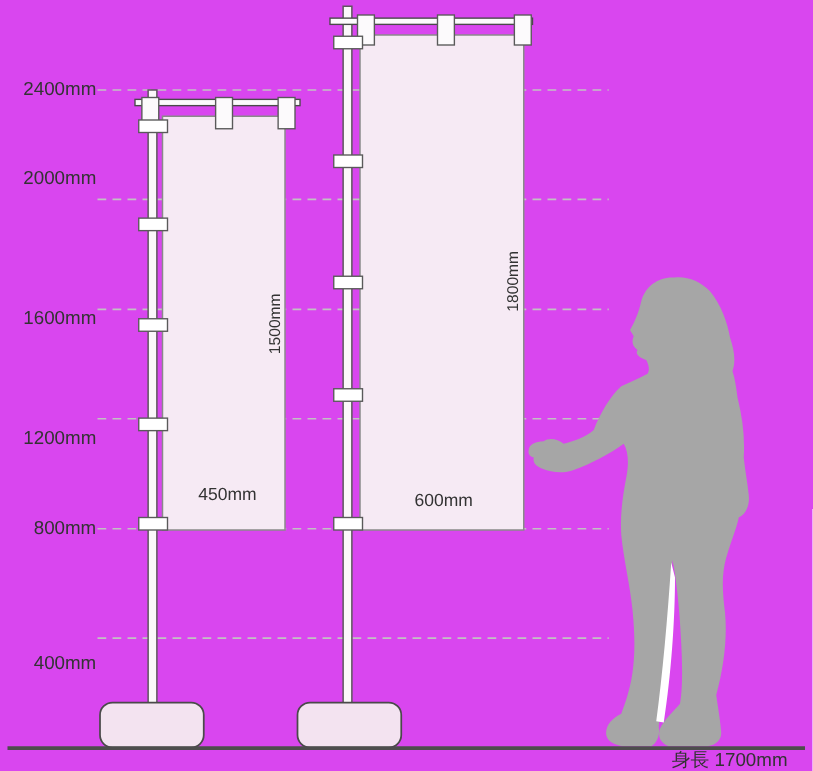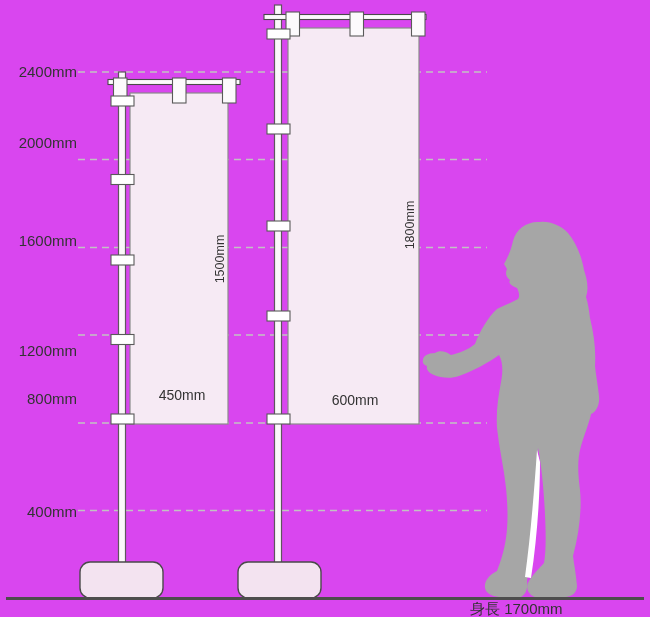--- a/index.html
+++ b/index.html
@@ -27,21 +27,21 @@
     text-align:center;
     font-size:14px;
     line-height:16px;
   }
   .dim-label.vertical{
     font-size:12.5px;
     transform:rotate(-90deg);
     transform-origin:center center;
   }
   .person-label{
-    text-align:left;
+    text-align:right;
     font-size:15px;
     line-height:16px;
   }
 </style>
 </head>
 <body>
 
 <div class="stage">
 
   <svg width="650" height="617" viewBox="0 0 650 617">
@@ -146,24 +146,24 @@
         L 531 578
         C 537 540 540 495 540 462
         Z"></path>
     </g>
 
     <line x1="6" y1="598.5" x2="644" y2="598.5" stroke="#4d4d4d" stroke-width="3"></line>
   </svg>
 
   <div class="label axis-label" style="top:63px">2400mm</div>
   <div class="label axis-label" style="top:134px">2000mm</div>
-  <div class="label axis-label" style="top:232px">1600mm</div>
+  <div class="label axis-label" style="top:246px">1600mm</div>
   <div class="label axis-label" style="top:342px">1200mm</div>
-  <div class="label axis-label" style="top:390px">800mm</div>
-  <div class="label axis-label" style="top:503px">400mm</div>
+  <div class="label axis-label" style="top:414px">800mm</div>
+  <div class="label axis-label" style="top:522px">400mm</div>
 
   <div class="label dim-label" style="left:137px;top:387px;width:90px">450mm</div>
   <div class="label dim-label" style="left:310px;top:392px;width:90px">600mm</div>
   <div class="label dim-label vertical" style="left:175px;top:251px;width:90px">1500mm</div>
   <div class="label dim-label vertical" style="left:365px;top:217px;width:90px">1800mm</div>
 
   <div class="label person-label" style="left:470px;top:601px;width:160px">身長 1700mm</div>
 
 </div>
 

